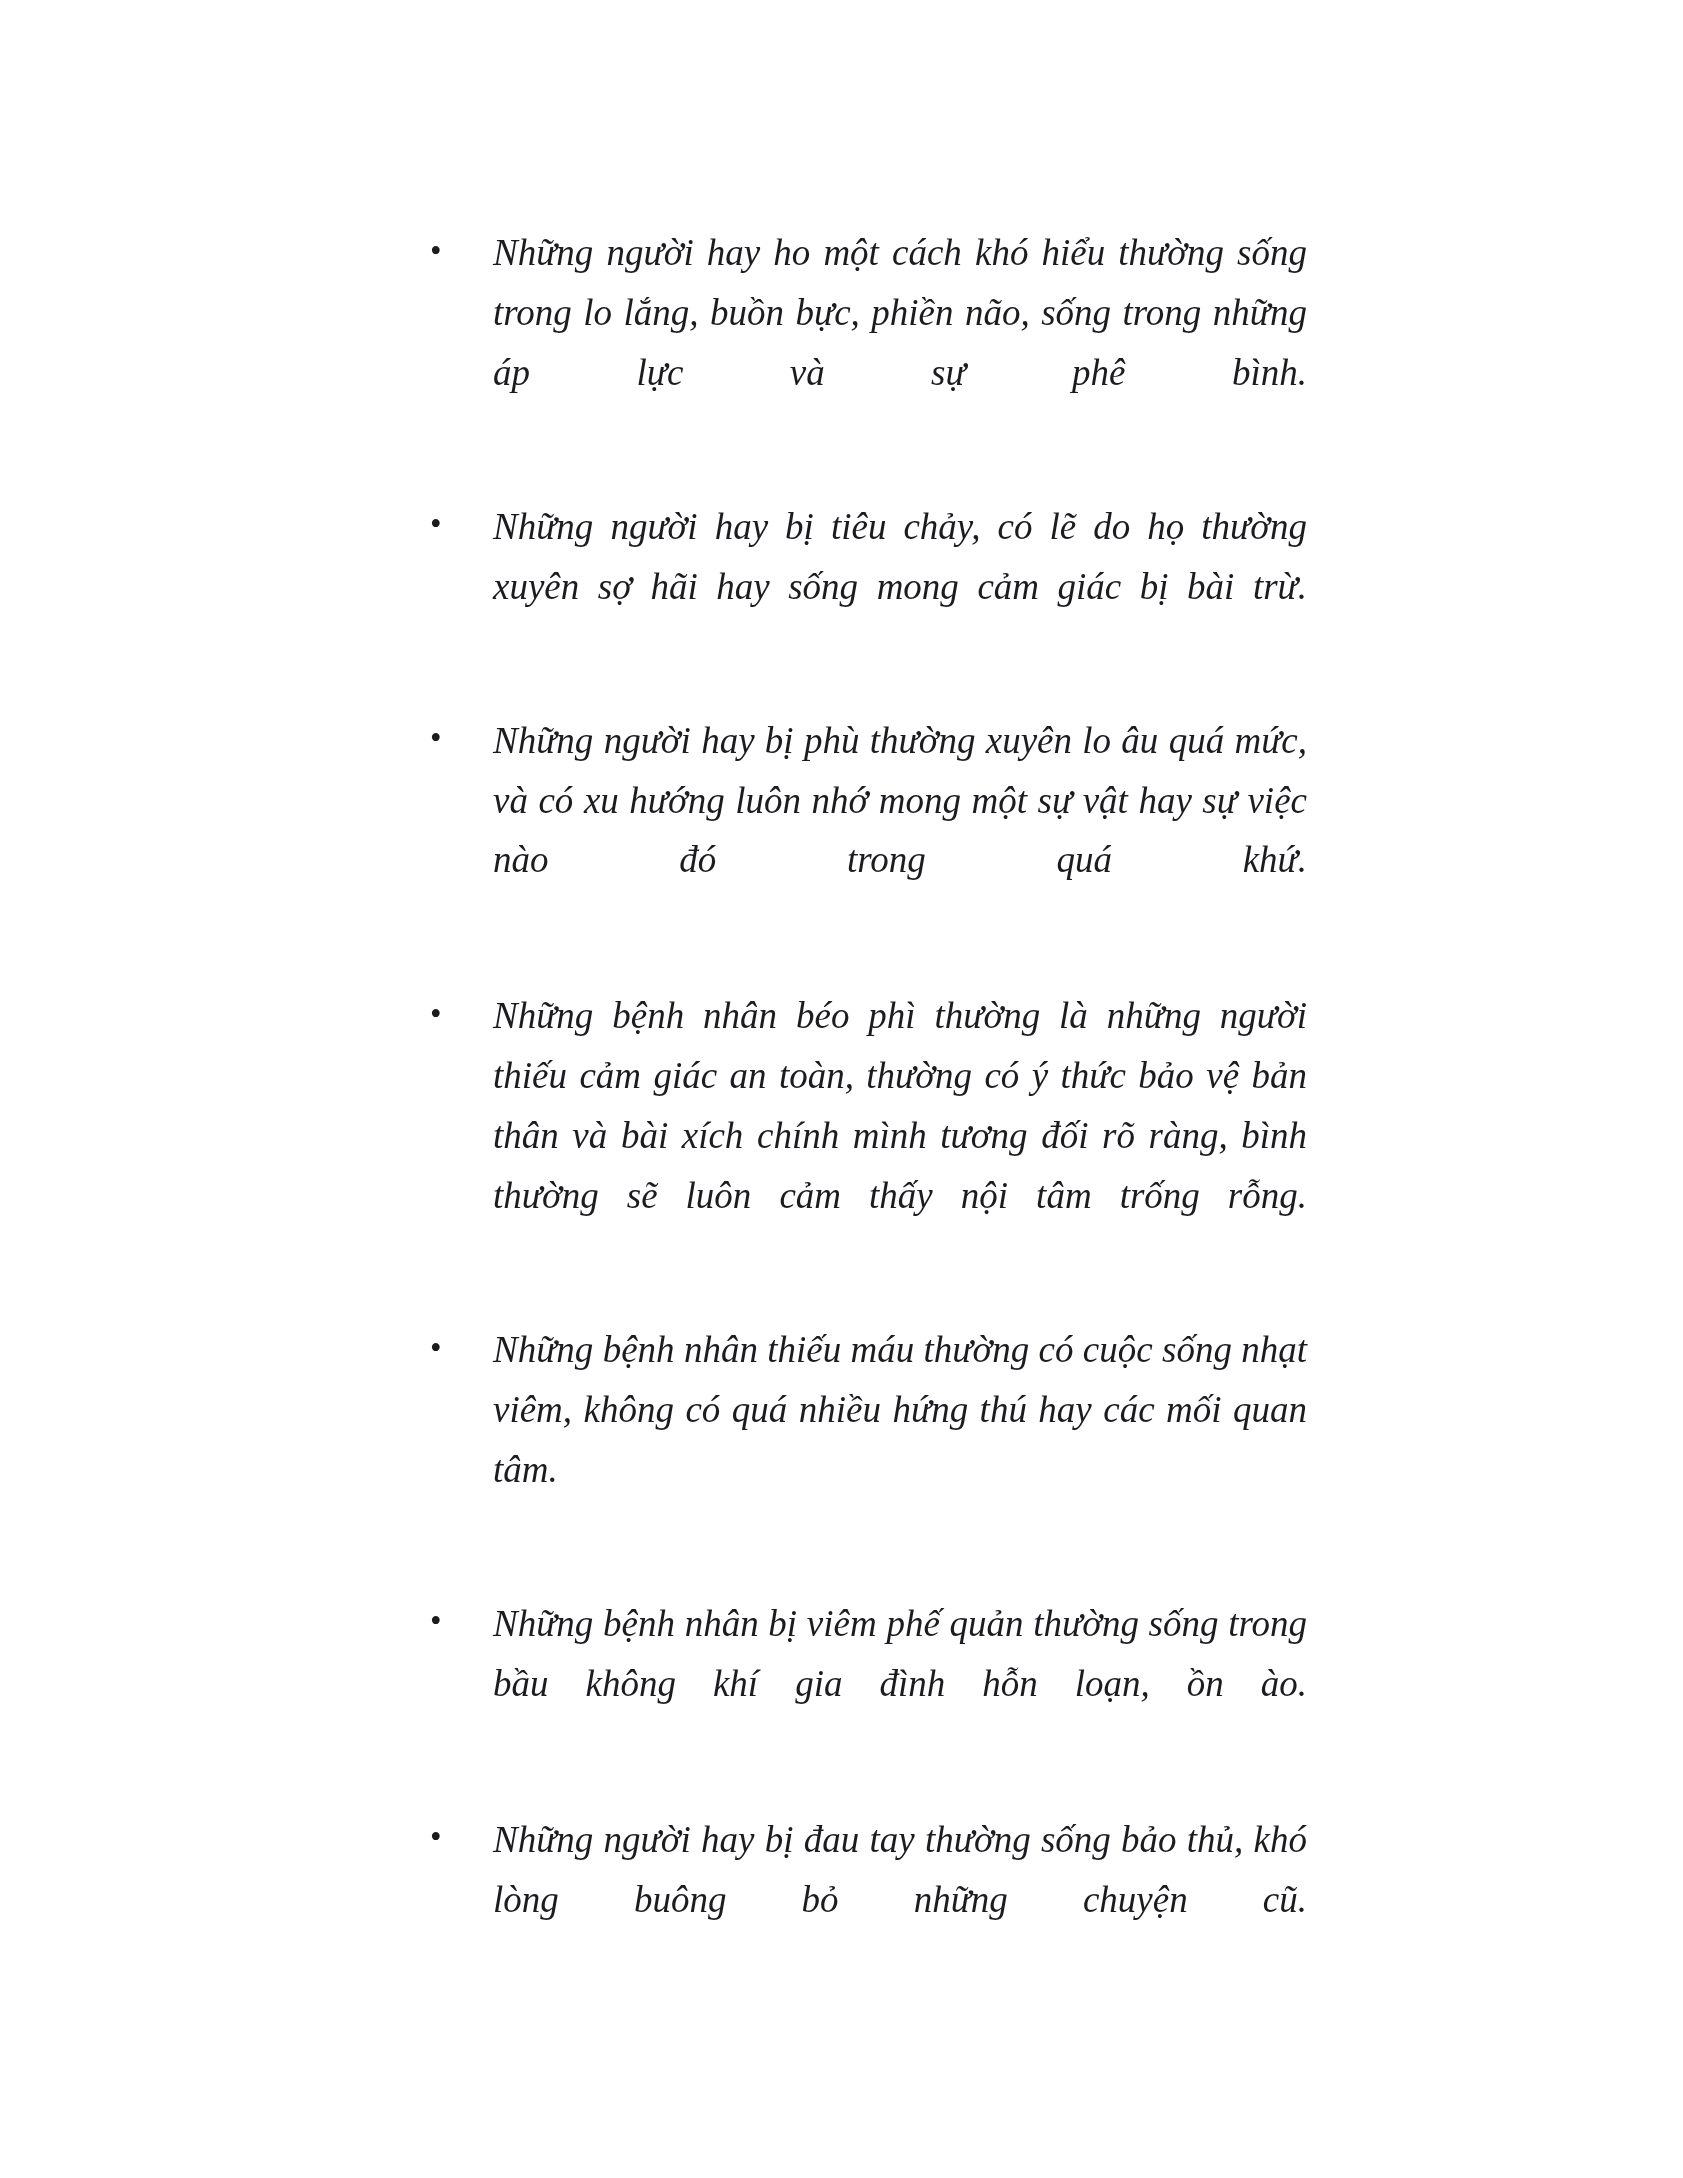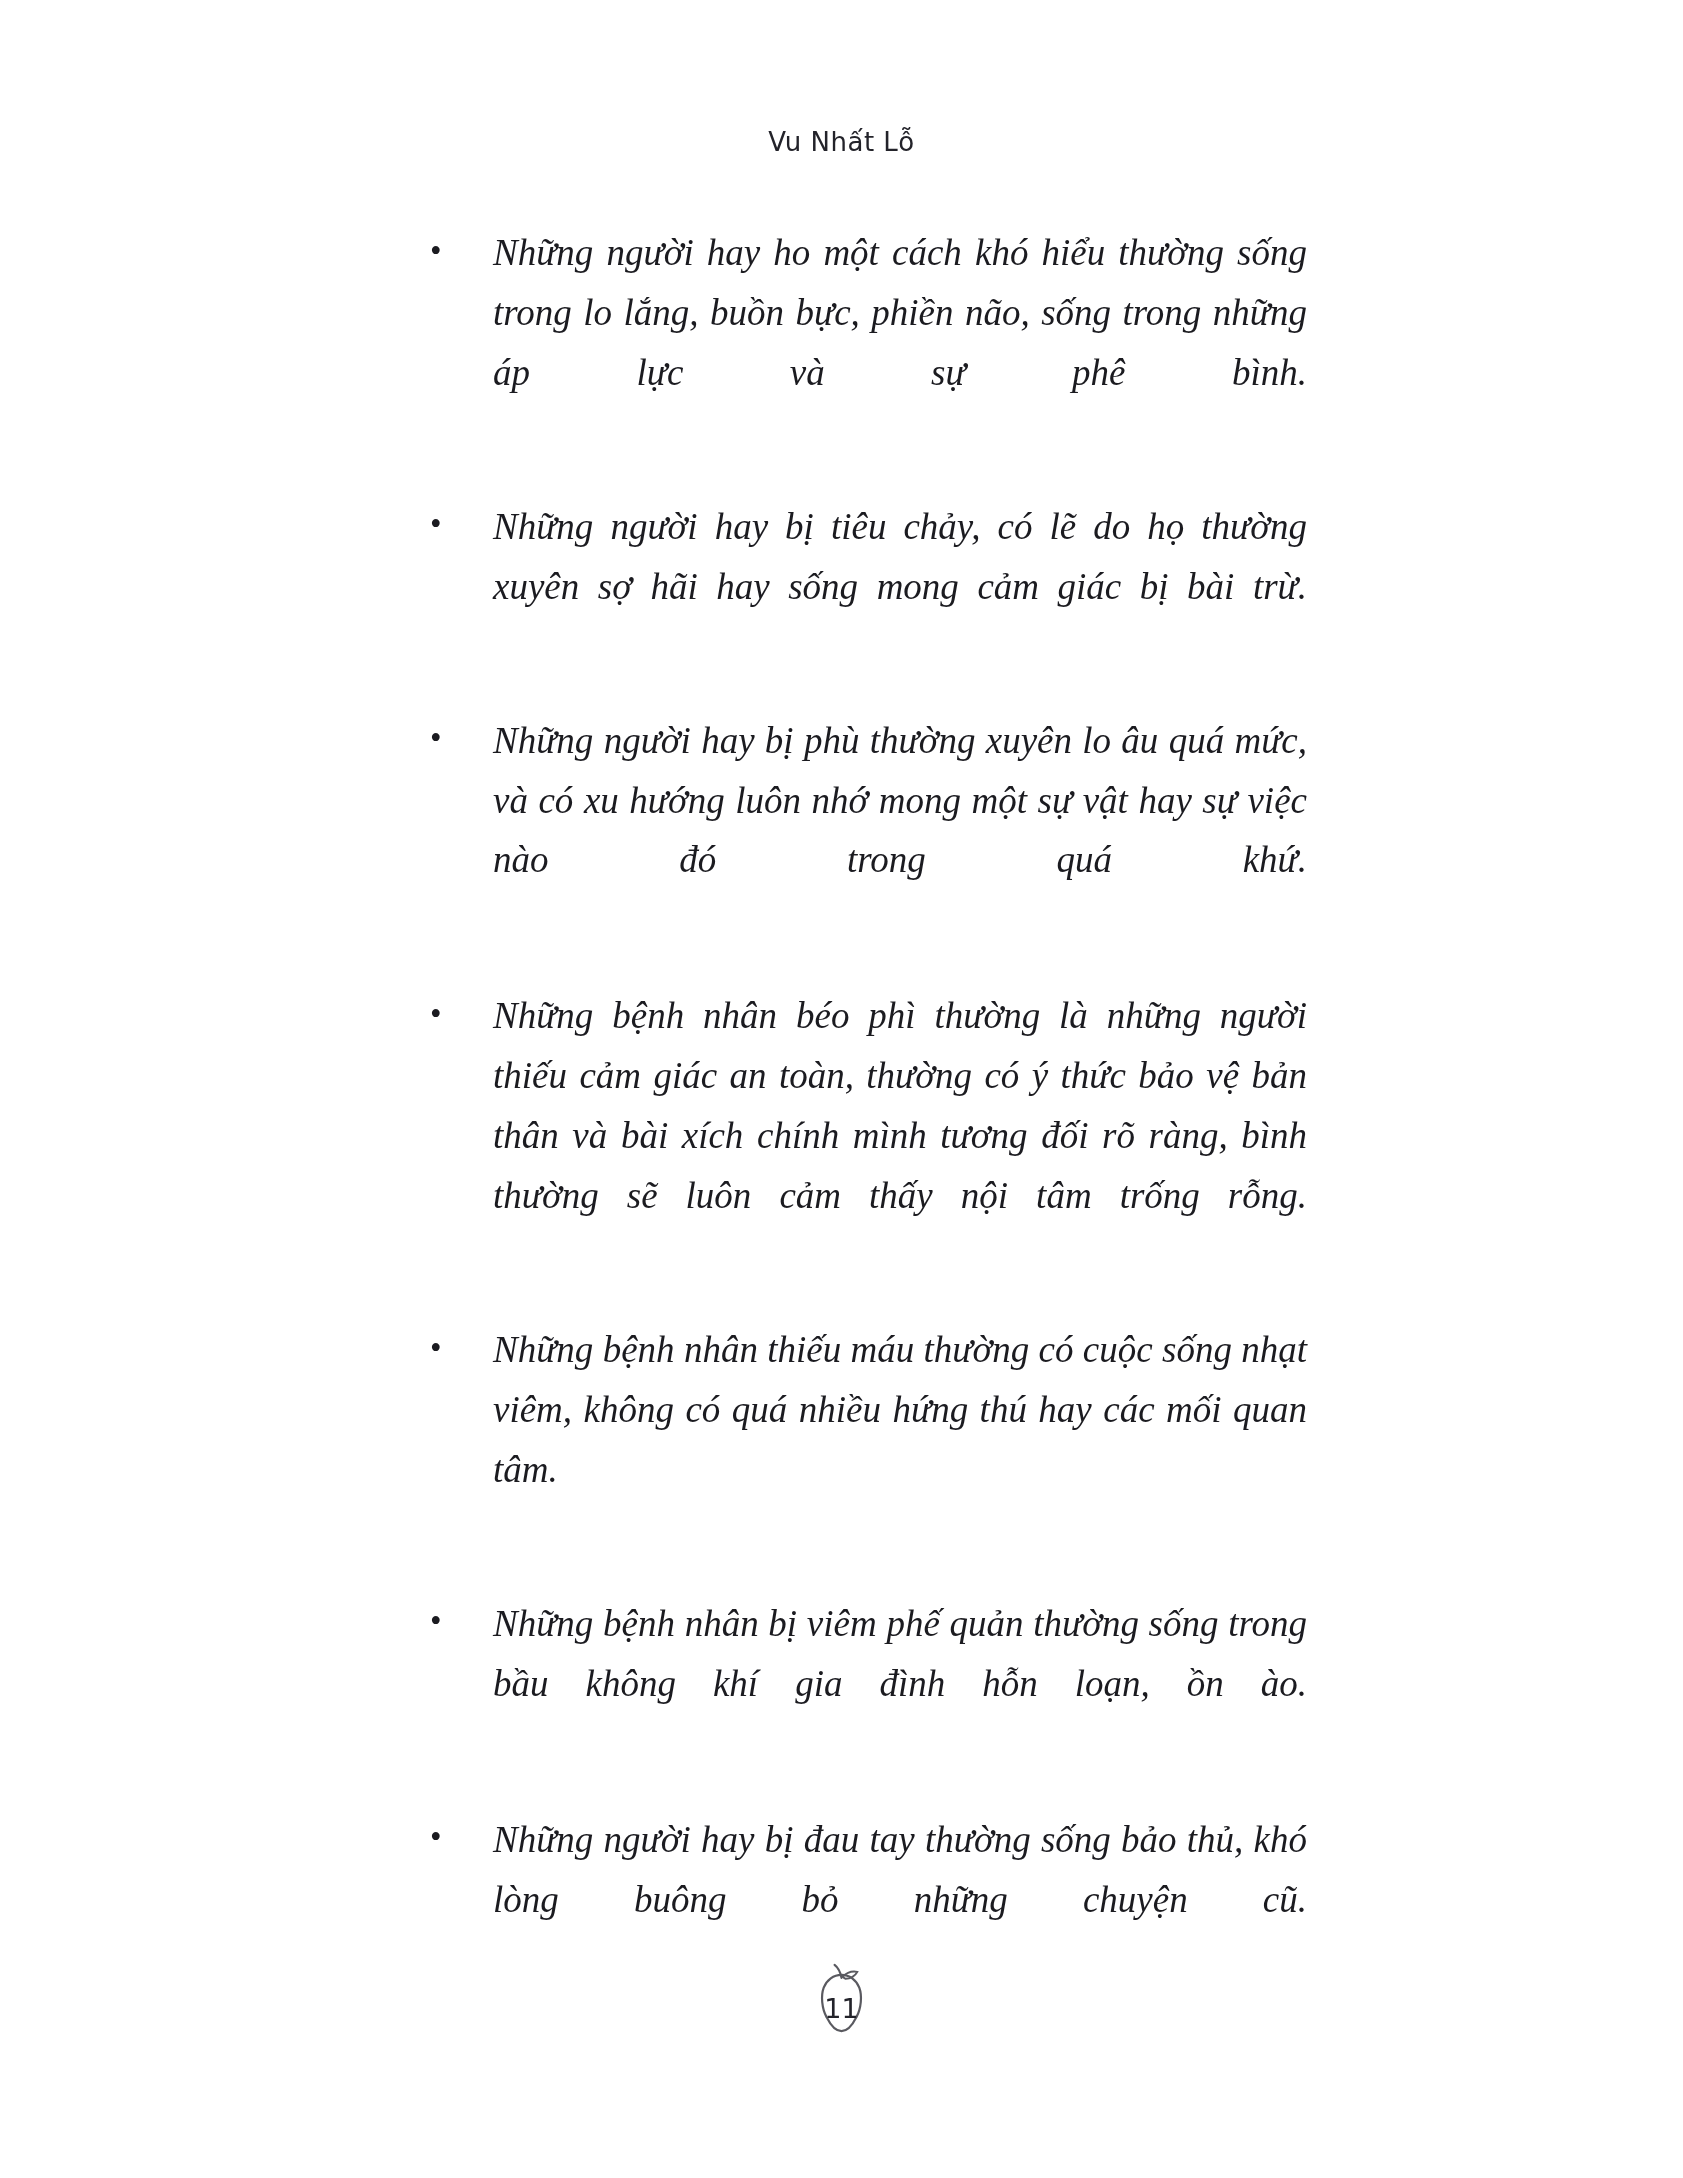--- a/index.html
+++ b/index.html
@@ -104,21 +104,20 @@
     font-size: 27px;
     color: #23232a;
     padding-top: 8px;
   }
 </style>
 </head>
 <body>
 
 <div class="page">
 
-  <div class="running-head">Vu Nhất Lỗ</div>
 
   <div class="content">
     <ul class="bullet-list">
       <li class="bullet-item">
         <span class="dot">•</span>
         <span class="txt">Những người hay ho một cách khó hiểu thường sống trong lo lắng, buồn bực, phiền não, sống trong những áp lực và sự phê bình.</span>
       </li>
       <li class="bullet-item">
         <span class="dot">•</span>
         <span class="txt">Những người hay bị tiêu chảy, có lẽ do họ thường xuyên sợ hãi hay sống mong cảm giác bị bài trừ.</span>
@@ -139,25 +138,15 @@
         <span class="dot">•</span>
         <span class="txt">Những bệnh nhân bị viêm phế quản thường sống trong bầu không khí gia đình hỗn loạn, ồn ào.</span>
       </li>
       <li class="bullet-item gap-before">
         <span class="dot">•</span>
         <span class="txt">Những người hay bị đau tay thường sống bảo thủ, khó lòng buông bỏ những chuyện cũ.</span>
       </li>
     </ul>
   </div>
 
-  <div class="folio">
-    <div class="folio-badge">
-      <svg width="95" height="85" viewBox="0 0 96 86" xmlns="http://www.w3.org/2000/svg">
-        <path d="M48 13 C40 13 33 18 30 26 C27 34 28 47 33 56 C37 64 42 70 48 70 C54 70 59 64 63 56 C68 47 69 34 66 26 C63 18 56 13 48 13 Z" fill="none" stroke="#5a5a60" stroke-width="2.2"></path>
-        <path d="M48 16 C47 11 45 6 41 3" fill="none" stroke="#5a5a60" stroke-width="2.2" stroke-linecap="round"></path>
-        <path d="M49 15 C53 11 59 9 64 10 C62 14 57 17 52 17 Z" fill="none" stroke="#5a5a60" stroke-width="2"></path>
-      </svg>
-      <span class="folio-num">11</span>
-    </div>
-  </div>
 
 </div>
 
 
 </body></html>

